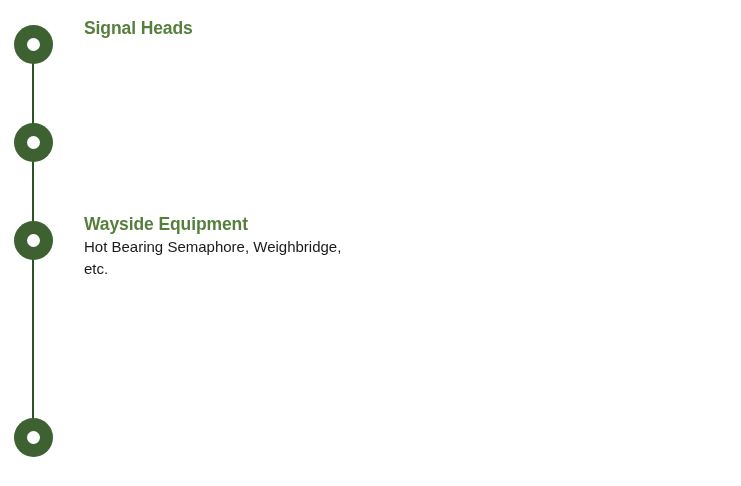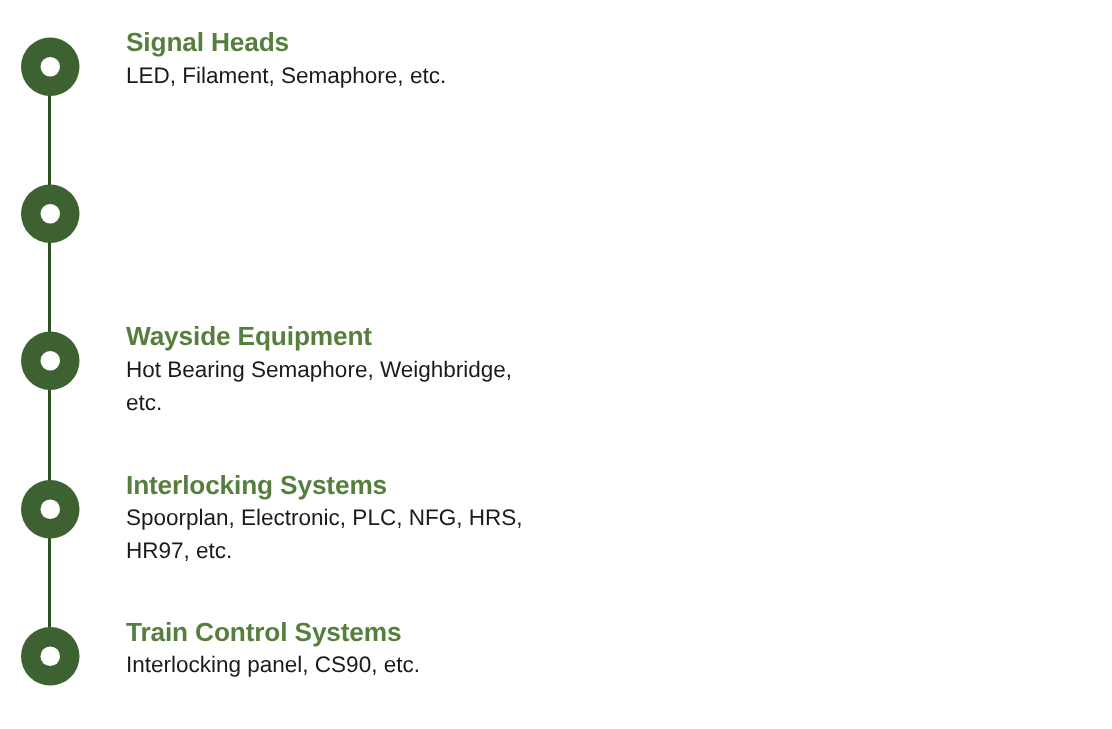--- a/index.html
+++ b/index.html
@@ -97,58 +97,44 @@
 
   <div class="column col-left">
     <div class="spine"></div>
 
     <div class="row" style="top:0px;padding-left:16px;">
       <div class="marker">
           <div class="hole"></div>
         </div>
       <div class="content">
         <p class="item-title">Signal Heads</p>
-        <p class="item-desc">LED, Filament, Semaphore, etc.</p>
       </div>
     </div>
 
     <div class="row" style="top:98px;">
       <div class="marker">
           <div class="hole"></div>
         </div>
     </div>
 
     <div class="row" style="top:196px;">
       <div class="marker">
           <div class="hole"></div>
         </div>
       <div class="content">
         <p class="item-title">Wayside Equipment</p>
         <p class="item-desc">Hot Bearing Semaphore, Weighbridge, etc.</p>
       </div>
     </div>
 
-    <div class="row" style="top:295px;">
-      <div class="marker">
-          <div class="hole"></div>
-        </div>
-      <div class="content">
-        <p class="item-title">Interlocking Systems</p>
-        <p class="item-desc">Spoorplan, Electronic, PLC, NFG, HRS, HR97, etc.</p>
-      </div>
-    </div>
 
     <div class="row" style="top:393px;">
       <div class="marker">
           <div class="hole"></div>
         </div>
-      <div class="content">
-        <p class="item-title">Train Control Systems</p>
-        <p class="item-desc">Interlocking panel, CS90, etc.</p>
-      </div>
     </div>
   </div>
 
   <div class="column col-right">
 
     <div class="row" style="top:0px;">
       
       
     </div>
 

